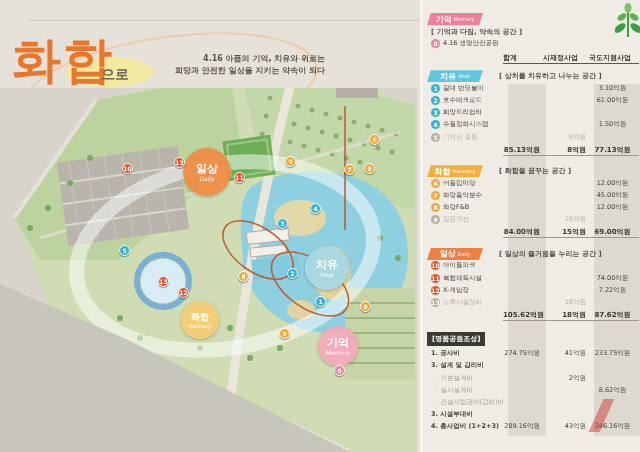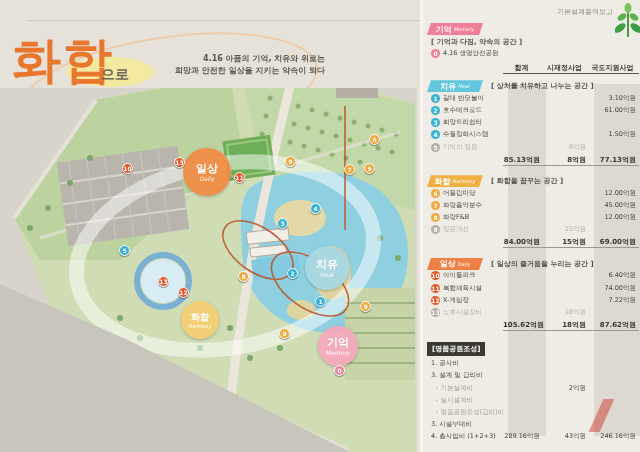--- a/index.html
+++ b/index.html
@@ -38,38 +38,38 @@
   .band1{left:85px;width:38px;}
   .band3{left:171px;width:47px;}
   #panel-inner{position:relative;z-index:1;}
   .phdr{padding:7px 30px 0 0;text-align:right;font-size:7px;color:#8a8478;line-height:10px;}
   #plant-icon{position:absolute;right:2px;top:3px;}
   .secline{display:flex;align-items:center;margin:0 0 0 4px;}
   .banner{width:56px;height:12px;display:flex;align-items:center;justify-content:center;gap:2px;
           color:#fff;clip-path:polygon(7% 0,100% 0,93% 100%,0 100%);flex-shrink:0;}
   .banner b{font-size:8px;}.banner i{font-size:5px;}
   .b-memory{background:#ee7f96;}.b-heal{background:#62c6dd;}.b-harmony{background:#f0b041;}.b-daily{background:#ee8045;}
-  .desc{font-size:7px;font-weight:bold;color:#55504a;margin-left:8px;white-space:nowrap;}
+  .desc{font-size:7px;font-weight:bold;color:#55504a;margin-left:16px;white-space:nowrap;}
   .desc-own{font-size:7px;font-weight:bold;color:#55504a;margin:2px 0 0 8px;height:10px;}
   .row{display:flex;align-items:center;height:12.2px;}
   .lbl{width:80px;display:flex;align-items:center;padding-left:8px;box-sizing:border-box;white-space:nowrap;}
   .lt{font-size:6.5px;color:#46423a;}
   .numc{width:9px;height:9px;border-radius:50%;color:#fff;font-size:6px;line-height:9px;text-align:center;
         font-weight:bold;margin-right:3px;flex-shrink:0;}
   .cells{display:flex;width:136px;}
   .c{width:40px;text-align:right;padding-right:3px;font-size:6.5px;color:#46423a;box-sizing:border-box;white-space:nowrap;}
-  .c2{width:46px;}.c3{width:50px;}
+  .c2{width:46px;}.c3{width:50px;text-align:center;}
   .ul{border-bottom:1px solid #9c968b;}
   .totals{height:14px;}
   .totals .c{font-weight:bold;font-size:7px;color:#3a362f;}
   .gray .lt,.gray .c{color:#b3aea3;}
-  .strong .lt{font-weight:normal;text-align:center;}
+  .strong .lt{font-weight:bold;text-align:center;}
   .sub .lt{color:#a39e93;padding-left:5px;}
   .hrow{display:flex;align-items:flex-end;height:13px;margin-top:2px;}
-  .hrow .c{font-weight:bold;font-size:7px;text-align:center;color:#3a362f;margin-top:16px;}
+  .hrow .c{font-weight:bold;font-size:7px;text-align:left;color:#3a362f;margin-top:16px;}
   .hrow .cells{border-bottom:1px solid #5c574e;}
   .mt6{margin-top:6px;}.mt8{margin-top:8px;}
   .badge{display:inline-block;margin:9px 0 2px 4px;background:#3c3933;color:#fff;font-size:7px;
          font-weight:bold;padding:2px 5px;}
   
   .wm{position:absolute;left:422px;top:392px;width:218px;font-style:italic;font-weight:900;font-size:35px;
       color:rgba(125,122,118,.48);letter-spacing:0px;z-index:5;pointer-events:none;}
   .wm-red{position:absolute;left:596px;top:399px;width:11px;height:33px;background:rgba(205,60,45,.5);
           transform:skewX(-24deg);z-index:6;pointer-events:none;}
 </style>
@@ -239,21 +239,20 @@
       <path d="M13,34 C13,24 13,14 13,6" stroke="#4a9a44" stroke-width="2" fill="none"></path>
       <ellipse cx="13" cy="5" rx="3.5" ry="5" fill="#7cc45e"></ellipse>
       <ellipse cx="7" cy="14" rx="5" ry="3" fill="#5cb050" transform="rotate(-35 7 14)"></ellipse>
       <ellipse cx="19" cy="14" rx="5" ry="3" fill="#5cb050" transform="rotate(35 19 14)"></ellipse>
       <ellipse cx="5" cy="25" rx="6.5" ry="3.5" fill="#3f9e44" transform="rotate(-38 5 25)"></ellipse>
       <ellipse cx="21" cy="25" rx="6.5" ry="3.5" fill="#3f9e44" transform="rotate(38 21 25)"></ellipse>
     </svg>
 
     <div id="panel-inner">
       <div class="phdr">
-        <div>기본설계용역보고</div>
       </div>
 
       
       <div class="secline mt6">
         <div class="banner b-memory">
           <b>기억</b>
           <i>Memory</i>
         </div>
       </div>
       <div class="desc-own">[ 기억과 다짐, 약속의 공간 ]</div>
@@ -424,25 +423,20 @@
           <i>Daily</i>
         </div>
         <div class="desc">[ 일상의 즐거움을 누리는 공간 ]</div>
       </div>
       <div id="rows-daily">
           <div class="row">
             <div class="lbl">
               <span class="numc k-daily">10</span>
               <span class="lt">아이들파크</span>
             </div>
-            <div class="cells">
-              <div class="c c1"></div>
-              <div class="c c2"></div>
-              <div class="c c3">6.40억원</div>
-            </div>
           </div>
           <div class="row">
             <div class="lbl">
               <span class="numc k-daily">11</span>
               <span class="lt">복합체육시설</span>
             </div>
             <div class="cells">
               <div class="c c1"></div>
               <div class="c c2"></div>
               <div class="c c3">74.00억원</div>
@@ -482,44 +476,54 @@
           </div>
         </div>
 
       
       <div class="badge">[명품공원조성]</div>
       <div id="rows-final">
           <div class="row strong">
             <div class="lbl">
               <span class="lt">1. 공사비</span>
             </div>
+            <div class="cells">
+              <div class="c c1">274.75억원</div>
+              <div class="c c2">41억원</div>
+              <div class="c c3">233.75억원</div>
+            </div>
           </div>
           <div class="row strong">
             <div class="lbl">
               <span class="lt">3. 설계 및 감리비</span>
             </div>
           </div>
           <div class="row sub">
             <div class="lbl">
               <span class="lt">- 기본설계비</span>
             </div>
             <div class="cells">
               <div class="c c1"></div>
               <div class="c c2">2억원</div>
               <div class="c c3"></div>
             </div>
           </div>
           <div class="row sub">
             <div class="lbl">
               <span class="lt">- 실시설계비</span>
             </div>
+            <div class="cells">
+              <div class="c c1"></div>
+              <div class="c c2"></div>
+              <div class="c c3">8.62억원</div>
+            </div>
           </div>
           <div class="row sub">
             <div class="lbl">
-              <span class="lt">- 명품공원조성(감리)비</span>
+              <span class="lt">- 건설사업관리(감리)비</span>
             </div>
           </div>
           <div class="row strong">
             <div class="lbl">
               <span class="lt">3. 시설부대비</span>
             </div>
           </div>
           <div class="row strong">
             <div class="lbl">
               <span class="lt">4. 총사업비 (1+2+3)</span>

